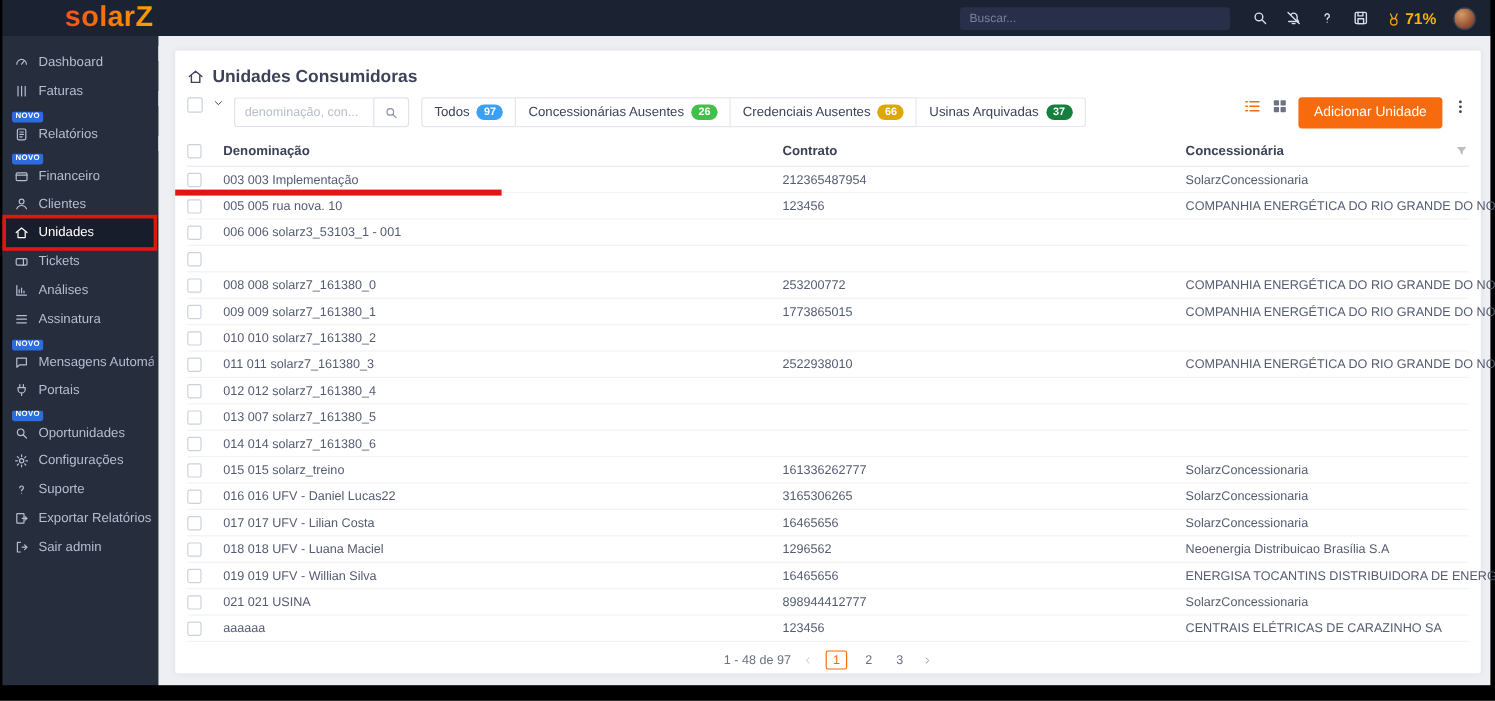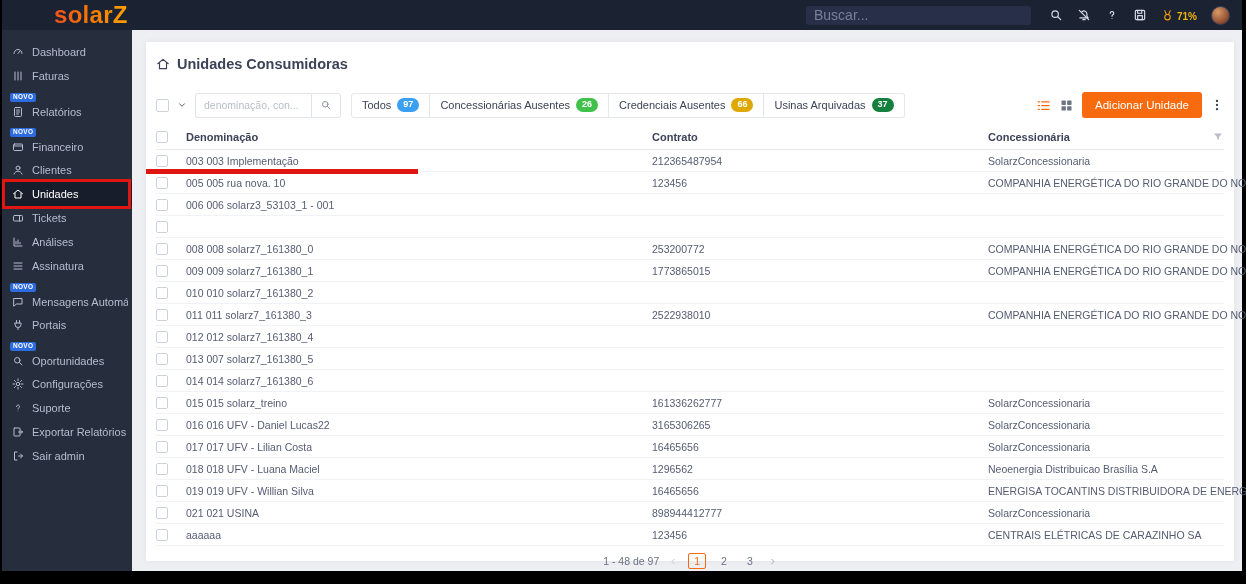--- a/index.html
+++ b/index.html
@@ -17,27 +17,27 @@
   .ic { display: block; fill: none; stroke: currentColor; stroke-width: 2; stroke-linecap: round; stroke-linejoin: round; }
   .hamburger { background: none; border: none; padding: 0; width: 16px; height: 16px; color: #cdd4e2; cursor: pointer; }
   .logo {
     font-size: 24px; font-weight: bold; letter-spacing: .3px; margin-left: 16px;
     background: linear-gradient(90deg, #f4511e 0%, #f57c00 55%, #ffa000 100%);
     -webkit-background-clip: text; background-clip: text; color: transparent;
   }
   .tb-spacer { flex: 1; }
   .tb-search {
     width: 225px; height: 19px; background: #273048; border: none; border-radius: 3px;
-    color: #aab3c7; font-size: 14px; padding: 0 8px; outline: none; font-family: inherit;
+    color: #aab3c7; font-size: 10px; padding: 0 8px; outline: none; font-family: inherit;
   }
   .tb-search::placeholder { color: #76809a; }
   .tb-icons { display: flex; align-items: center; gap: 14px; margin-left: 10px; }
   .tb-ic { width: 14px; height: 14px; color: #d7dde9; cursor: pointer; }
   .tb-ic .ic { width: 100%; height: 100%; }
-  .tb-progress { display: flex; align-items: flex-end; gap: 3px; color: #f2b30c; font-size: 10px; font-weight: bold; cursor: pointer; }
+  .tb-progress { display: flex; align-items: flex-end; gap: 3px; color: #f2b30c; font-size: 13px; font-weight: bold; cursor: pointer; }
   .tb-progress .ic { width: 13px; height: 13px; color: #f59e0b; }
   .avatar {
     width: 19px; height: 19px; border-radius: 50%; cursor: pointer;
     background: radial-gradient(circle at 35% 30%, #d89a66, #8c4a2f 70%, #5f2f1e);
     border: 1px solid #3a4358;
   }
 
   
   .sidebar { position: absolute; top: 30px; left: 0; width: 130px; bottom: 0; background: #262d3d; }
   .sidebar nav { display: flex; flex-direction: column; padding-top: 10px; }
@@ -64,21 +64,21 @@
   .content { position: absolute; left: 130px; top: 30px; right: 0; bottom: 0; background: #edeff3; }
   .card {
     position: absolute; left: 14px; top: 12px; width: 1088px; bottom: 10px;
     background: #fff; border-radius: 2px; box-shadow: 0 0 6px rgba(0,0,0,.06);
     padding: 13px 10px 6px;
   }
   .page-title { display: flex; align-items: center; gap: 7px; color: #3c4257; height: 18px; }
   .page-title h1 { font-size: 14.5px; margin: 0; font-weight: bold; }
   .page-title .ic { width: 14px; height: 14px; }
 
-  .filter-row { display: flex; align-items: center; gap: 8px; margin-top: 19px; height: 26px; }
+  .filter-row { display: flex; gap: 8px; margin-top: 8px; height: 26px; }
   .cb { width: 13px; height: 13px; border: 1px solid #ccd1dc; border-radius: 2px; background: #fff; display: inline-block; flex: none; cursor: pointer; }
   .cb.small { width: 12px; height: 12px; }
   .chev { width: 10px; height: 10px; color: #3c4257; cursor: pointer; flex: none; }
   .search-group { display: flex; height: 25px; }
   .search-group input {
     width: 116px; border: 1px solid #e0e3ea; border-right: none; border-radius: 3px 0 0 3px;
     font-size: 10.5px; padding: 0 8px; color: #4a5066; outline: none; font-family: inherit;
   }
   .search-group input::placeholder { color: #b7bdc9; }
   .search-group button {

